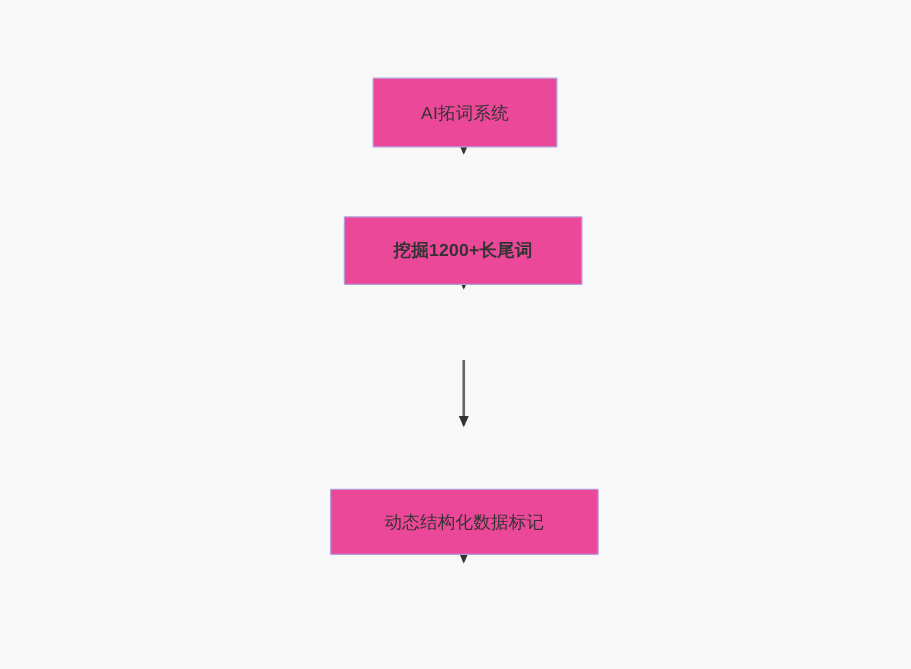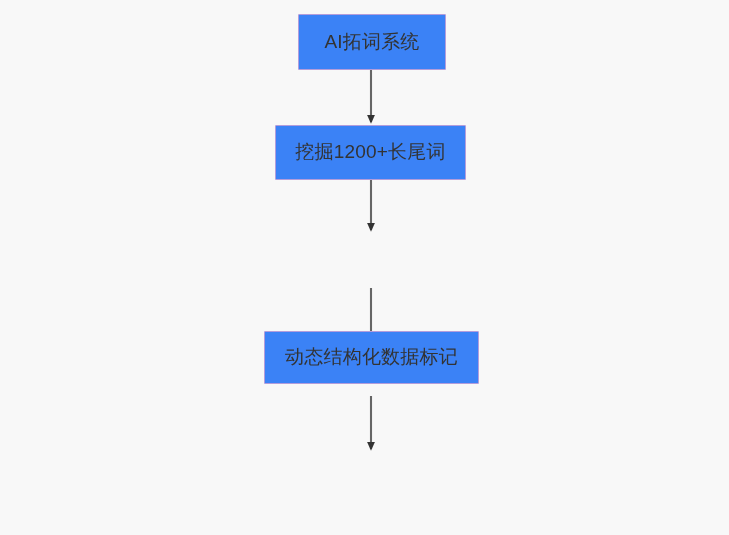--- a/index.html
+++ b/index.html
@@ -23,43 +23,44 @@
     position: absolute;
     left: 0;
     top: 0;
     width: 729px;
     height: 535px;
     pointer-events: none;
   }
   .node {
     position: absolute;
     box-sizing: border-box;
-    background: #3b82f6;
+    background: #ec4899;
     border: 1.6px solid #b39ddb;
     border-radius: 1px;
     display: flex;
     align-items: center;
     justify-content: center;
     color: #333333;
-    font-size: 19px;
+    font-size: 14px;
     line-height: 1.2;
     letter-spacing: 0.2px;
     white-space: nowrap;
     z-index: 2;
+    margin-top: 48px;
   }
   .node-label {
     display: block;
     text-align: center;
   }
 
   
   .node-1 { left: 298px; top: 14px;  width: 148px; height: 56px; }
-  .node-2 { left: 275px; top: 125px; width: 191px; height: 55px; }
+  .node-2 { left: 275px; top: 125px; width: 191px; height: 55px; font-weight: bold; }
   .node-3 { left: 261px; top: 233px; width: 221px; height: 55px; }
-  .node-4 { left: 264px; top: 331px; width: 215px; height: 53px; }
+  .node-4 { left: 264px; top: 343px; width: 215px; height: 53px; }
   .node-5 { left: 253px; top: 452px; width: 236px; height: 53px; }
 </style>
 </head>
 <body>
 
 <div id="flowchart-canvas">
 
   <svg class="edge-layer" viewBox="0 0 729 535" width="729" height="535" xmlns="http://www.w3.org/2000/svg">
     <defs>
       <marker id="arrowhead" markerWidth="10" markerHeight="8" refX="7.2" refY="4" orient="auto" markerUnits="userSpaceOnUse">

